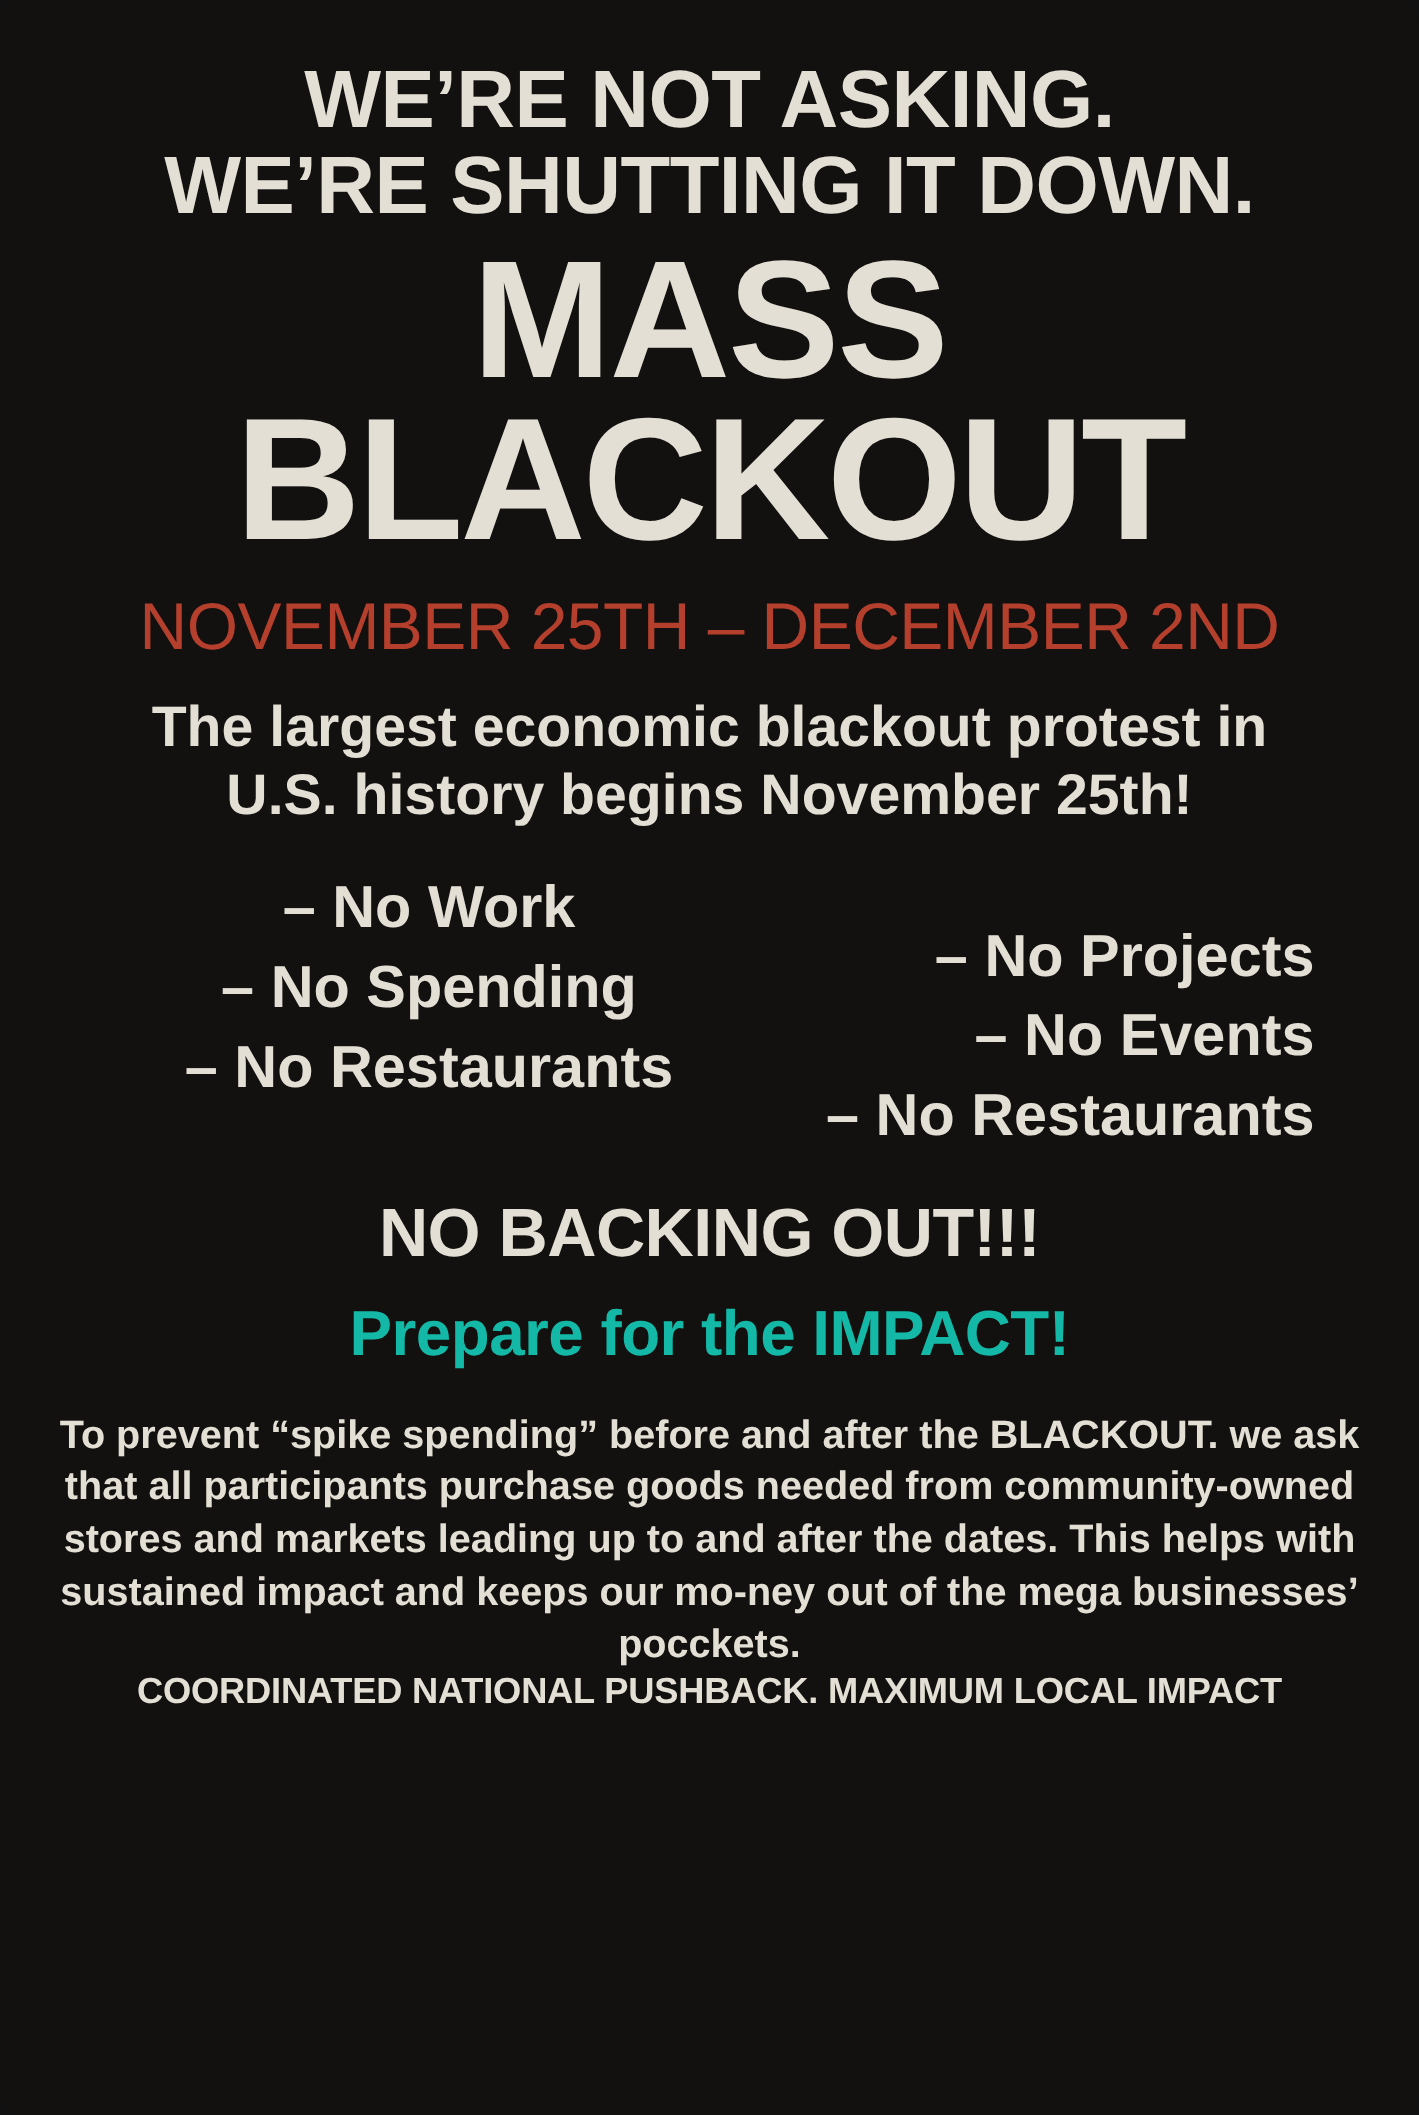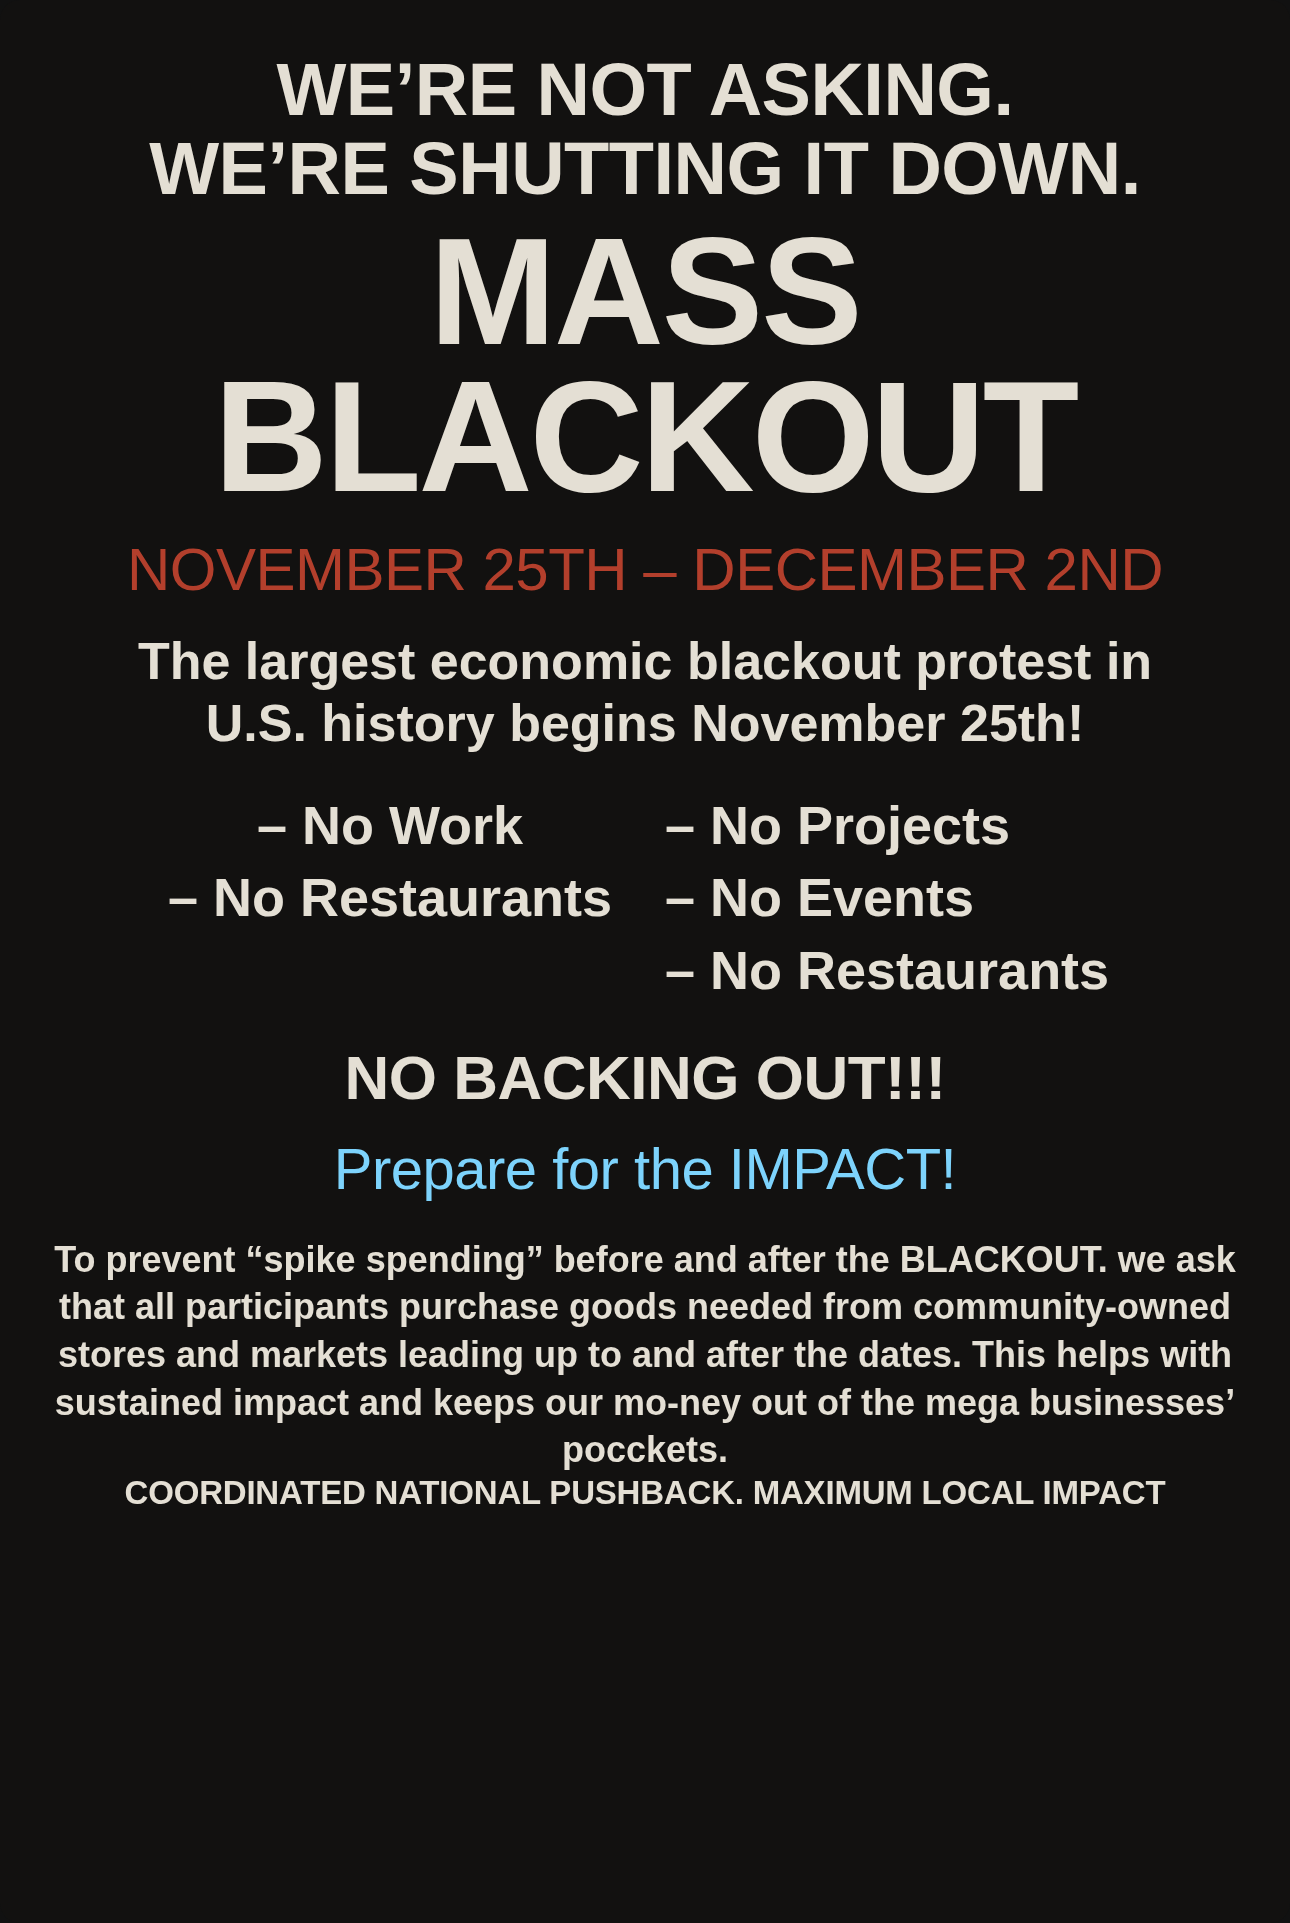--- a/index.html
+++ b/index.html
@@ -80,42 +80,42 @@
     justify-content: center;
     gap: 40px;
     margin-top: 34px;
     width: 100%;
   }
   .list-col {
     display: flex;
     flex-direction: column;
   }
   .list-col.left { width: 530px; align-items: center; padding-left: 60px; box-sizing: border-box;}
-  .list-col.right { width: 530px; align-items: flex-start; }
+  .list-col.right { width: 530px; align-items: flex-end; margin-top: 44px; }
   .list-item {
     font-size: 54px;
     font-weight: bold;
     line-height: 1.34;
     color: #e4dfd4;
     white-space: nowrap;
   }
   .no-backing {
     font-size: 62px;
     font-weight: bold;
     text-align: center;
     margin-top: 36px;
     color: #e4dfd4;
     letter-spacing: -0.5px;
   }
   .prepare {
     font-size: 58px;
-    font-weight: normal;
+    font-weight: bold;
     text-align: center;
     margin-top: 22px;
-    color: #7dd3fc;
+    color: #14b8a6;
     letter-spacing: -0.5px;
   }
   .body-copy {
     font-size: 36px;
     font-weight: bold;
     line-height: 1.32;
     text-align: center;
     margin-top: 34px;
     color: #e4dfd4;
     max-width: 1200px;
@@ -140,20 +140,21 @@
   <div class="mass">MASS</div>
   <div class="blackout">BLACKOUT</div>
 
   <div class="dates">NOVEMBER 25TH – DECEMBER 2ND</div>
 
   <div class="subhead">The largest economic blackout protest in U.S. history begins November 25th!</div>
 
   <div class="lists">
     <div class="list-col left">
       <div class="list-item">– No Work</div>
+      <div class="list-item">– No Spending</div>
       <div class="list-item">– No Restaurants</div>
     </div>
     <div class="list-col right">
       <div class="list-item">– No Projects</div>
       <div class="list-item">– No Events</div>
       <div class="list-item">– No Restaurants</div>
     </div>
   </div>
 
   <div class="no-backing">NO BACKING OUT!!!</div>

